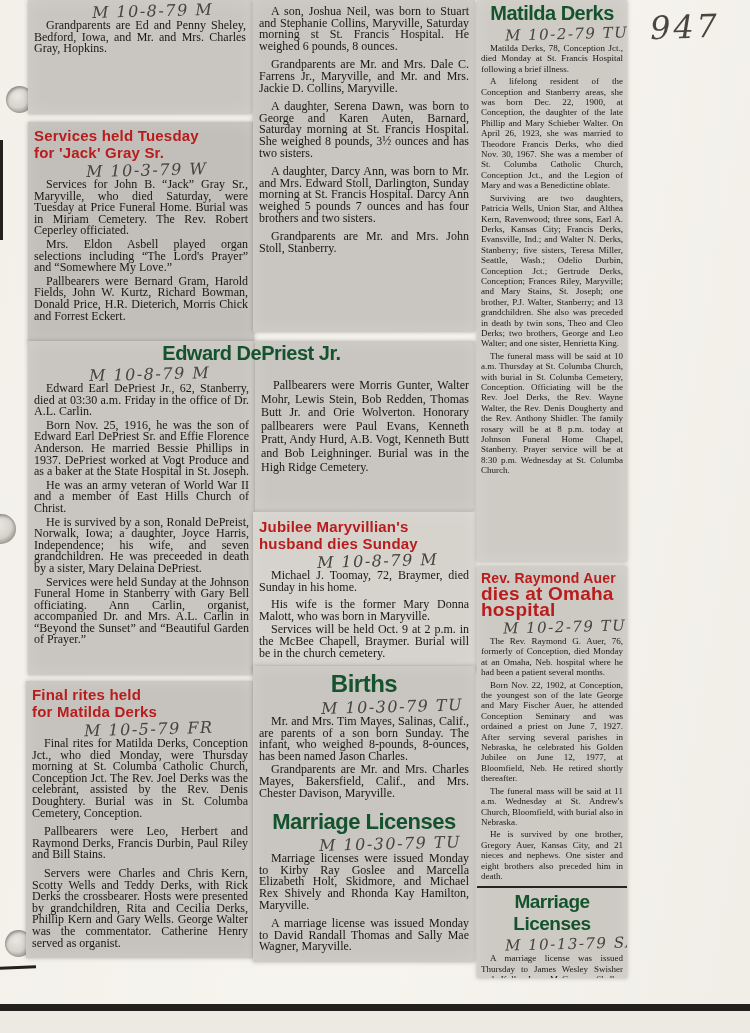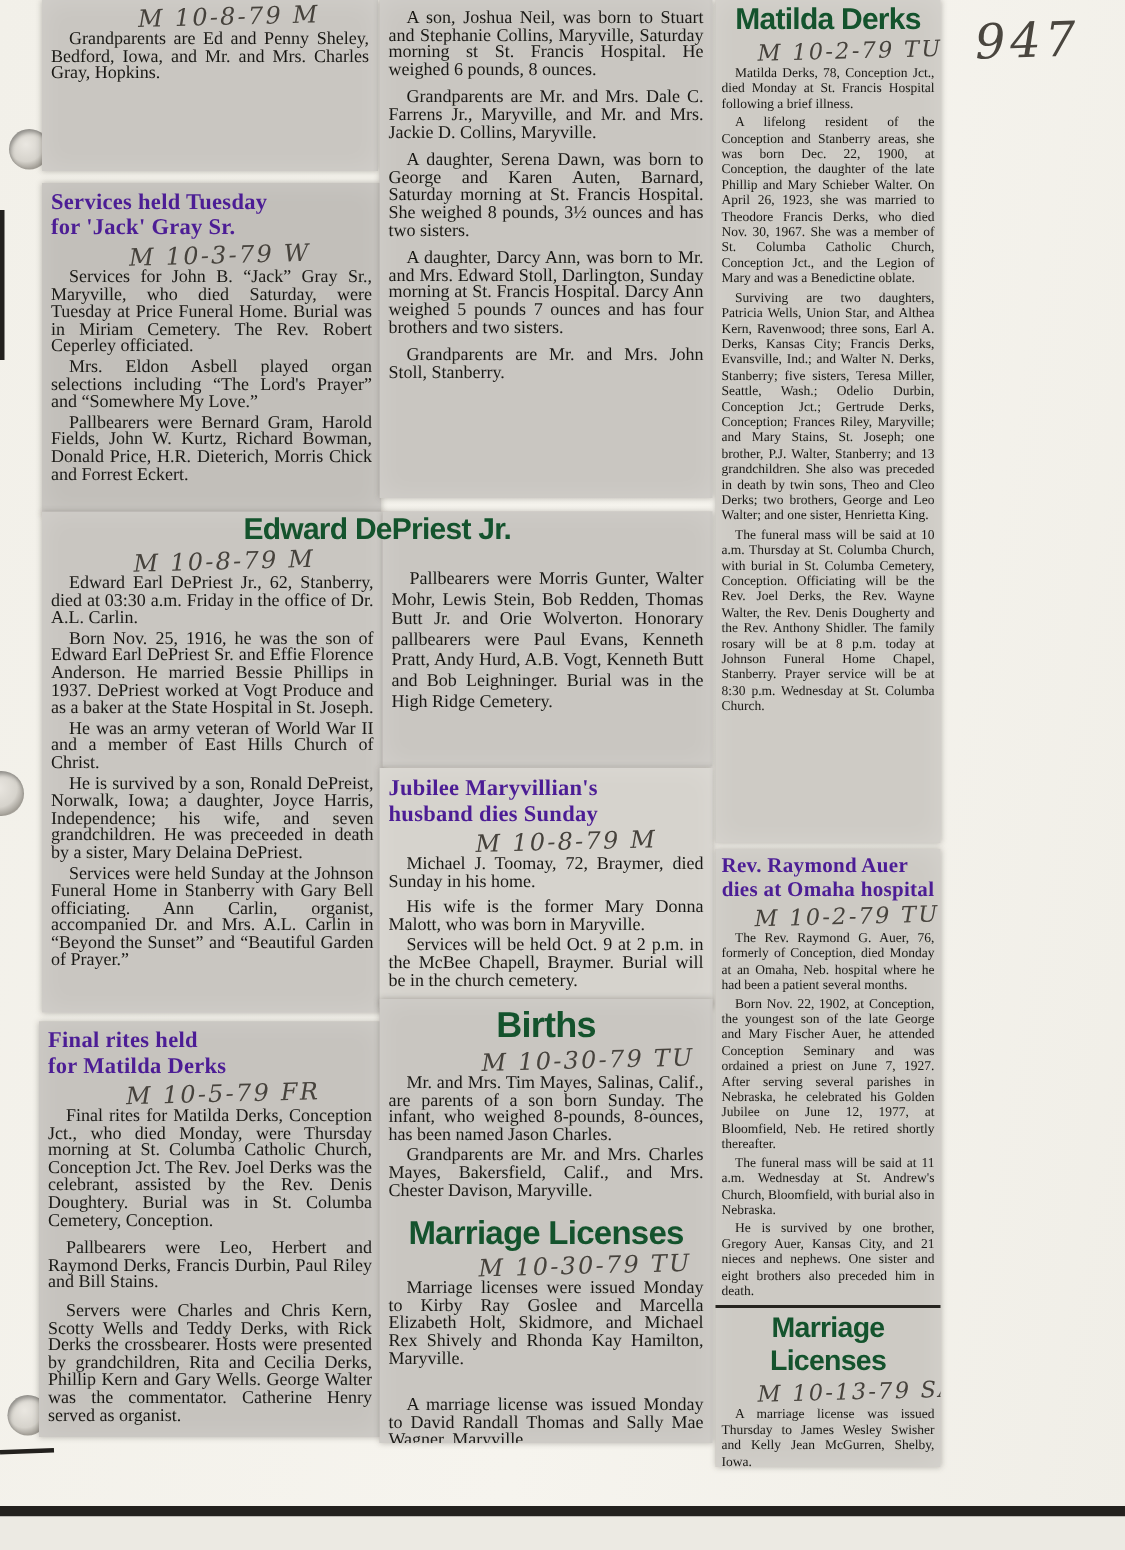--- a/index.html
+++ b/index.html
@@ -22,25 +22,25 @@
     font-size:12px;
     line-height:11.6px;
     text-align:justify;
     text-indent:12px;
     color:#191814;
   }
   .clip p + p { margin-top:2px; }
   .gappy p + p { margin-top:7px; }
   .narrow p { font-size:9px; line-height:10.4px; text-indent:9px; }
   .h-sans {
-    font-family:Liberation Serif, serif;
+    font-family:Liberation Sans, sans-serif;
     font-weight:bold;
     font-size:15px;
     line-height:17px;
-    color:#4c1d95;
+    color:#b91c1c;
     letter-spacing:.2px;
   }
   .h-big {
     font-family:"Liberation Sans", sans-serif;
     font-weight:bold;
     text-align:center;
     color:#14532d;
     letter-spacing:-.5px;
   }
   .hw {
@@ -138,35 +138,35 @@
 </div>
 
 <div class="clip" style="left:253px; top:666px; width:222px; height:296px; padding-top:4px;">
   <div class="h-big" style="font-size:24px;">Births</div>
   <div class="hw" style="margin-left:62px;">M 10-30-79 TU</div>
   <p>Mr. and Mrs. Tim Mayes, Salinas, Calif., are parents of a son born Sunday. The infant, who weighed 8-pounds, 8-ounces, has been named Jason Charles.</p>
   <p>Grandparents are Mr. and Mrs. Charles Mayes, Bakersfield, Calif., and Mrs. Chester Davison, Maryville.</p>
   <div class="h-big" style="font-size:22px; margin-top:10px;">Marriage Licenses</div>
   <div class="hw" style="margin-left:60px;">M 10-30-79 TU</div>
   <p>Marriage licenses were issued Monday to Kirby Ray Goslee and Marcella Elizabeth Holt, Skidmore, and Michael Rex Shively and Rhonda Kay Hamilton, Maryville.</p>
-  <p style="margin-top:20px;">A marriage license was issued Monday to David Randall Thomas and Sally Mae Wagner, Maryville.</p>
+  <p style="margin-top:7px;">A marriage license was issued Monday to David Randall Thomas and Sally Mae Wagner, Maryville.</p>
 </div>
 
 <div class="clip narrow" style="left:477px; top:0; width:150px; height:562px; background:#cecbc5; padding:2px 4px;">
   <div class="h-big" style="font-size:20px;">Matilda Derks</div>
   <div class="hw" style="margin-left:24px; font-size:15px;">M 10-2-79 TU</div>
   <p>Matilda Derks, 78, Conception Jct., died Monday at St. Francis Hospital following a brief illness.</p>
   <p>A lifelong resident of the Conception and Stanberry areas, she was born Dec. 22, 1900, at Conception, the daughter of the late Phillip and Mary Schieber Walter. On April 26, 1923, she was married to Theodore Francis Derks, who died Nov. 30, 1967. She was a member of St. Columba Catholic Church, Conception Jct., and the Legion of Mary and was a Benedictine oblate.</p>
   <p>Surviving are two daughters, Patricia Wells, Union Star, and Althea Kern, Ravenwood; three sons, Earl A. Derks, Kansas City; Francis Derks, Evansville, Ind.; and Walter N. Derks, Stanberry; five sisters, Teresa Miller, Seattle, Wash.; Odelio Durbin, Conception Jct.; Gertrude Derks, Conception; Frances Riley, Maryville; and Mary Stains, St. Joseph; one brother, P.J. Walter, Stanberry; and 13 grandchildren. She also was preceded in death by twin sons, Theo and Cleo Derks; two brothers, George and Leo Walter; and one sister, Henrietta King.</p>
   <p>The funeral mass will be said at 10 a.m. Thursday at St. Columba Church, with burial in St. Columba Cemetery, Conception. Officiating will be the Rev. Joel Derks, the Rev. Wayne Walter, the Rev. Denis Dougherty and the Rev. Anthony Shidler. The family rosary will be at 8 p.m. today at Johnson Funeral Home Chapel, Stanberry. Prayer service will be at 8:30 p.m. Wednesday at St. Columba Church.</p>
 </div>
 
 <div class="clip narrow" style="left:477px; top:566px; width:150px; height:412px; background:#cdcac4; padding:4px 4px 2px;">
   <div class="h-sans" style="font-size:14px; line-height:16px;">Rev. Raymond Auer</div>
-  <div class="h-sans" style="font-size:14px; line-height:16px;text-align:center;">dies at Omaha hospital</div>
+  <div class="h-sans" style="font-size:19px; line-height:16px;">dies at Omaha hospital</div>
   <div class="hw" style="margin-left:22px; font-size:15px;">M 10-2-79 TU</div>
   <p>The Rev. Raymond G. Auer, 76, formerly of Conception, died Monday at an Omaha, Neb. hospital where he had been a patient several months.</p>
   <p>Born Nov. 22, 1902, at Conception, the youngest son of the late George and Mary Fischer Auer, he attended Conception Seminary and was ordained a priest on June 7, 1927. After serving several parishes in Nebraska, he celebrated his Golden Jubilee on June 12, 1977, at Bloomfield, Neb. He retired shortly thereafter.</p>
   <p>The funeral mass will be said at 11 a.m. Wednesday at St. Andrew's Church, Bloomfield, with burial also in Nebraska.</p>
   <p>He is survived by one brother, Gregory Auer, Kansas City, and 21 nieces and nephews. One sister and eight brothers also preceded him in death.</p>
   <div class="rule"></div>
   <div class="h-big" style="font-size:19px;">Marriage Licenses</div>
   <div class="hw" style="margin-left:24px; font-size:15px;">M 10-13-79 SA</div>
   <p>A marriage license was issued Thursday to James Wesley Swisher and Kelly Jean McGurren, Shelby, Iowa.</p>
 </div>

